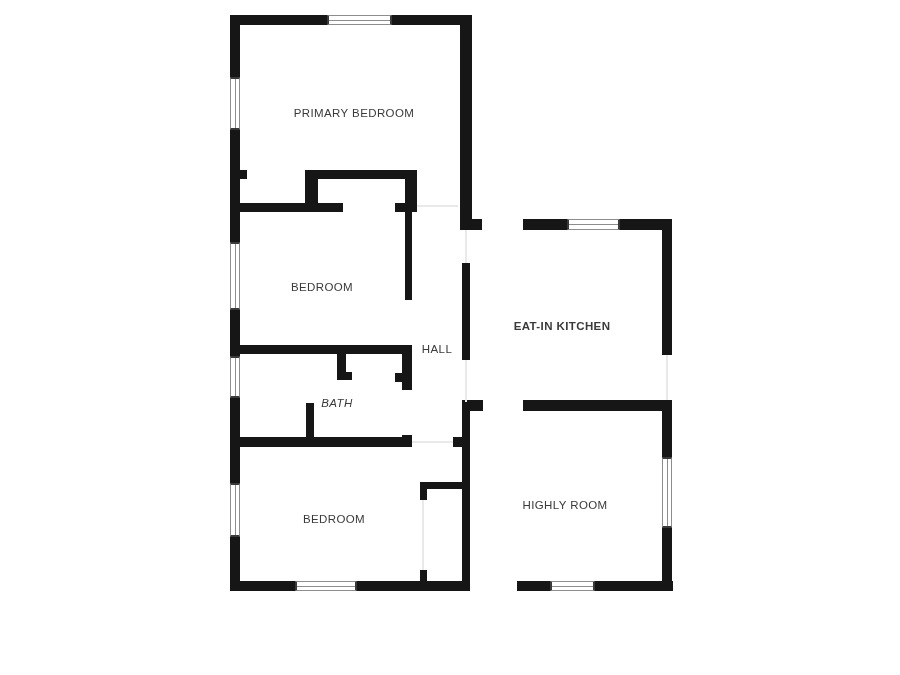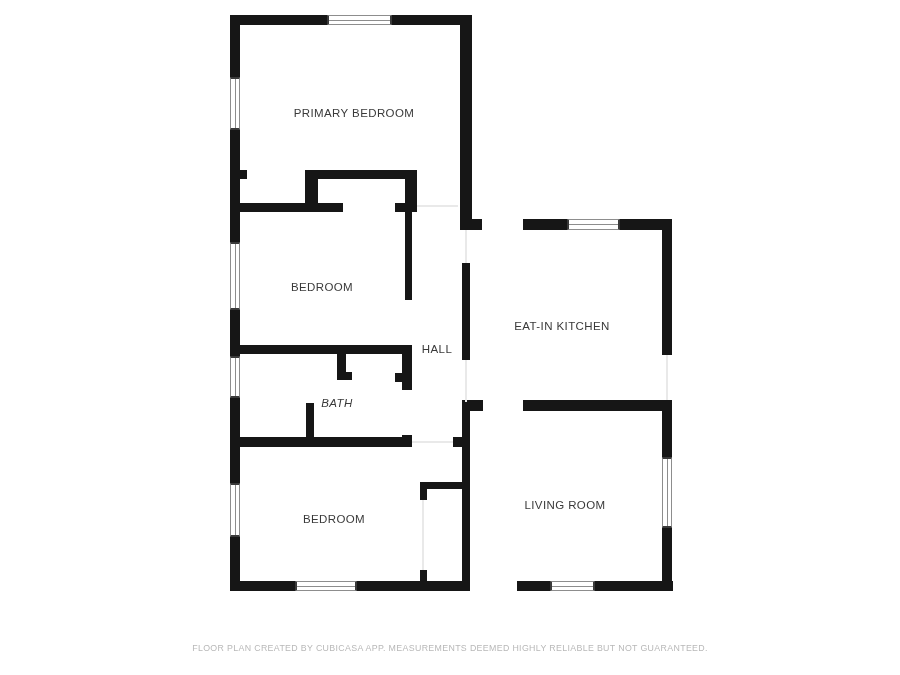--- a/index.html
+++ b/index.html
@@ -67,21 +67,20 @@
     font-size:8.8px;
     letter-spacing:0.35px;
     color:#b8b8b8;
     white-space:nowrap;
   }
 </style>
 </head>
 <body>
 
 <div id="floor-plan">
-  <div class="disclaimer">FLOOR PLAN CREATED BY CUBICASA APP. MEASUREMENTS DEEMED HIGHLY RELIABLE BUT NOT GUARANTEED.</div>
 <div class="wall" style="left: 230px; top: 15px; width: 242px; height: 10px;"></div>
     <div class="wall" style="left: 230px; top: 15px; width: 10px; height: 576px;"></div>
     <div class="wall" style="left: 230px; top: 581px; width: 443px; height: 10px;"></div>
     <div class="wall" style="left: 460px; top: 15px; width: 12px; height: 213px;"></div>
     <div class="wall" style="left: 460px; top: 219px; width: 212px; height: 11px;"></div>
     <div class="wall" style="left: 662px; top: 219px; width: 10px; height: 136px;"></div>
     <div class="wall" style="left: 662px; top: 400px; width: 10px; height: 191px;"></div>
     <div class="wall" style="left: 462px; top: 400px; width: 210px; height: 11px;"></div>
     <div class="wall" style="left: 462px; top: 402px; width: 8px; height: 179px;"></div>
     <div class="wall" style="left: 462px; top: 263px; width: 8px; height: 97px;"></div>
@@ -144,17 +143,17 @@
     </div>
     <div class="window v" style="left: 230px; top: 483px; width: 10px; height: 54px;">
       <div class="mid"></div>
     </div>
     <div class="window v" style="left: 662px; top: 457px; width: 10px; height: 71px;">
       <div class="mid"></div>
     </div>
     <div class="room-label" style="left: 354px; top: 113px;">PRIMARY BEDROOM</div>
     <div class="room-label" style="left: 322px; top: 287px;">BEDROOM</div>
     <div class="room-label" style="left: 437px; top: 332px; margin-top: 17px;">HALL</div>
-    <div class="room-label" style="left: 562px; top: 326px;">EAT-IN KITCHEN</div>
+    <div class="room-label" style="left: 562px; top: 326px; font-weight: bold;">EAT-IN KITCHEN</div>
     <div class="room-label" style="left: 337px; top: 403px; font-style: italic;">BATH</div>
     <div class="room-label" style="left: 334px; top: 519px;">BEDROOM</div>
-    <div class="room-label" style="left: 565px; top: 505px;">LIVING ROOM</div>
+    <div class="room-label" style="left: 565px; top: 505px;">HIGHLY ROOM</div>
   </div>
 
 </body></html>

